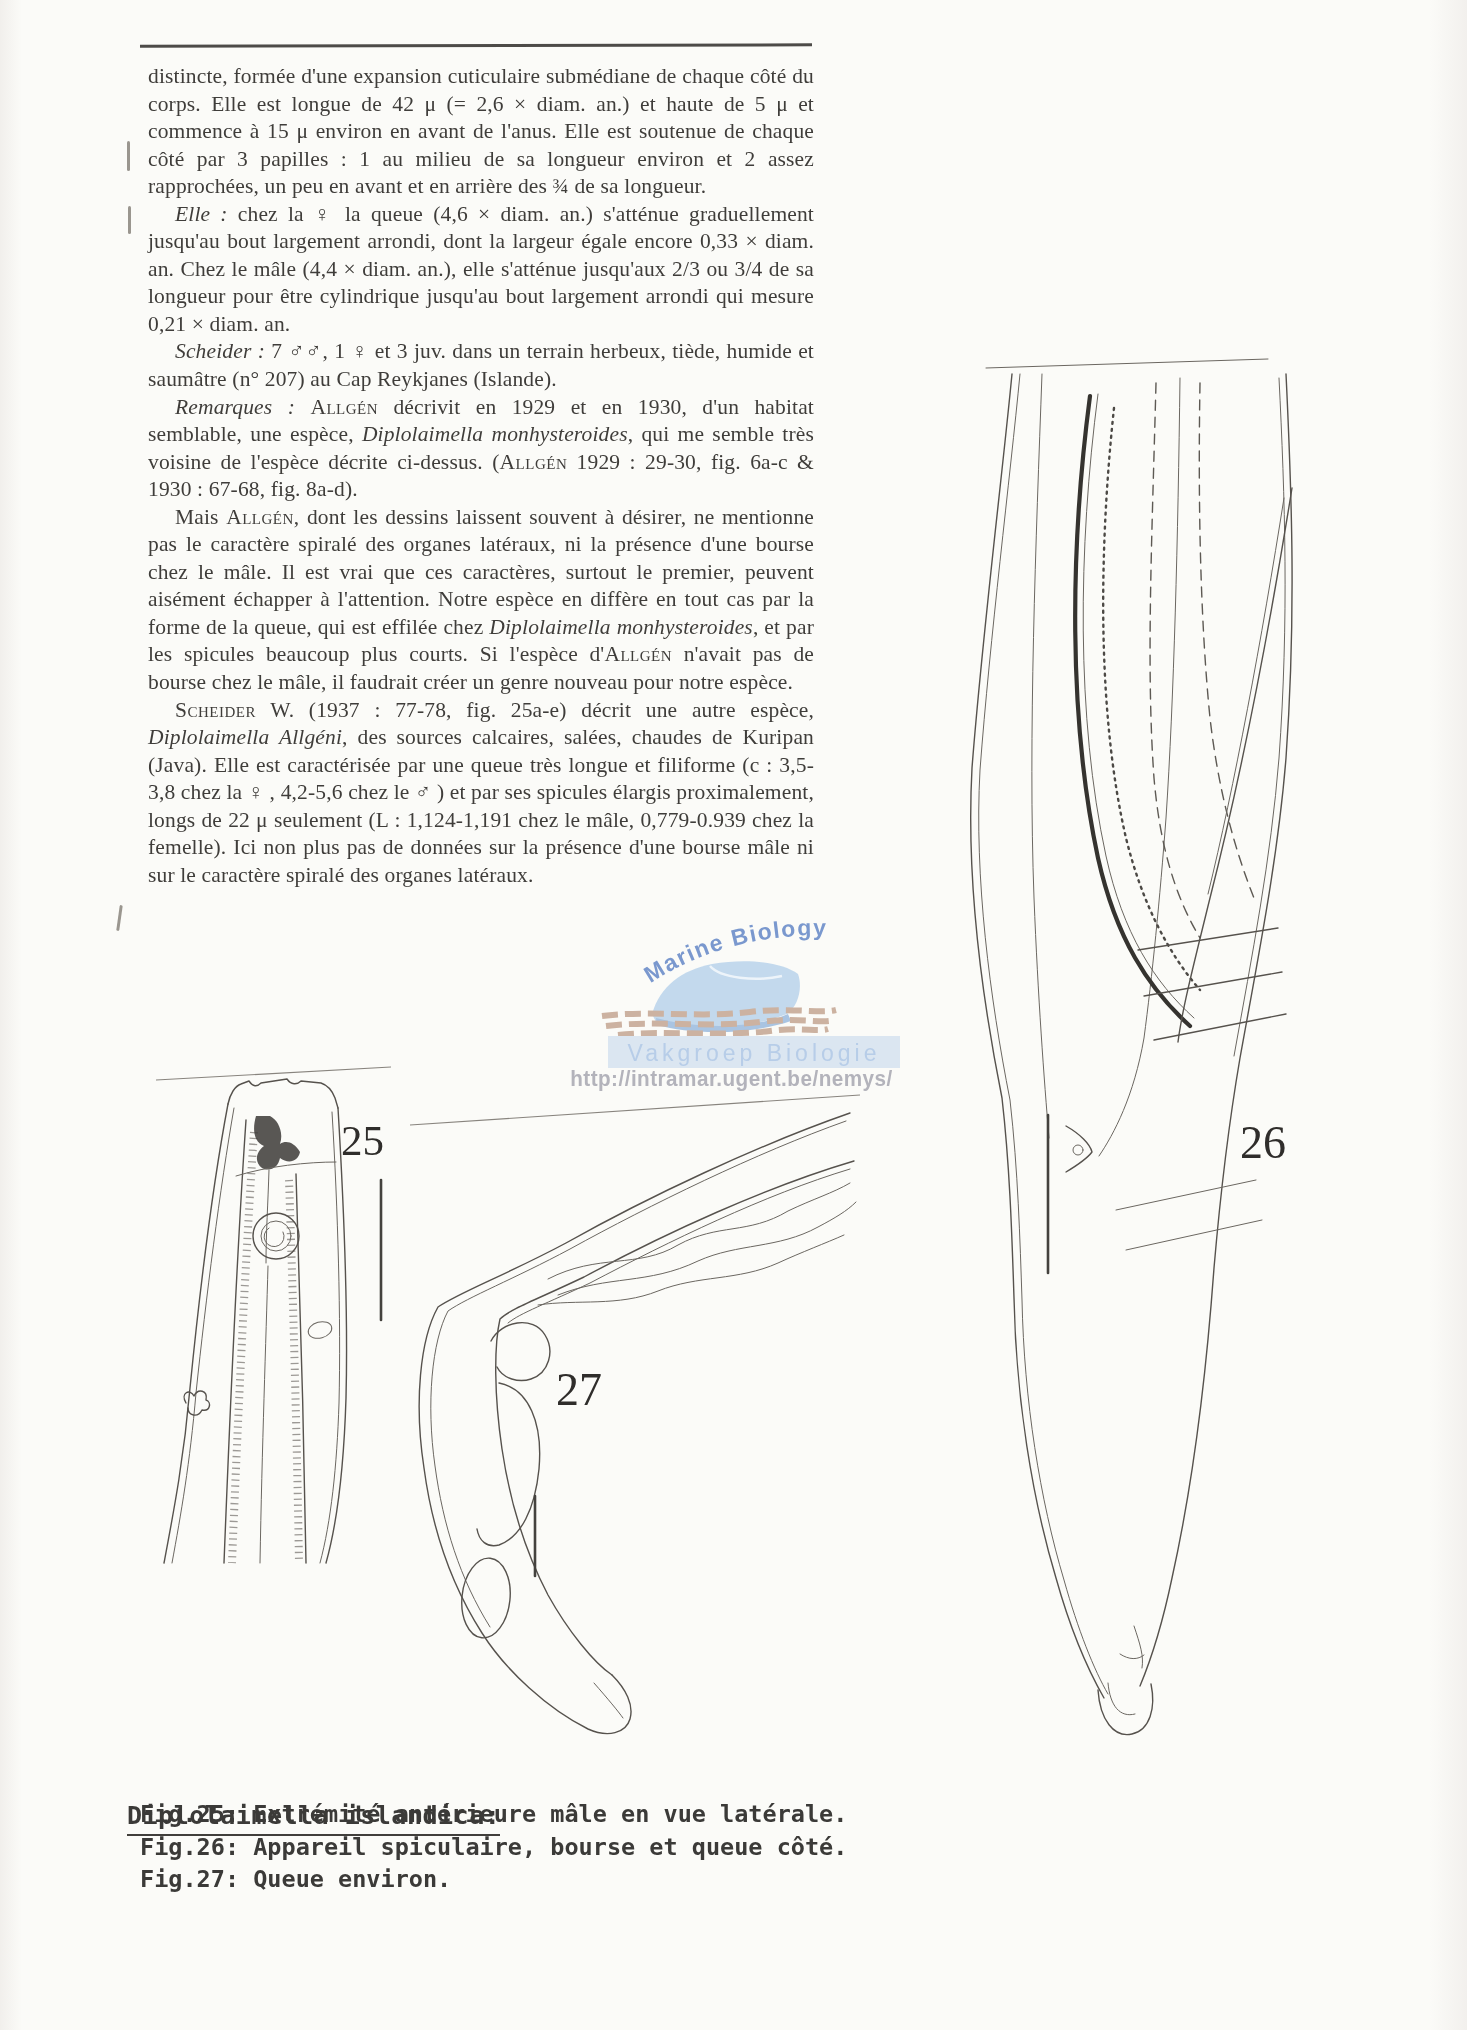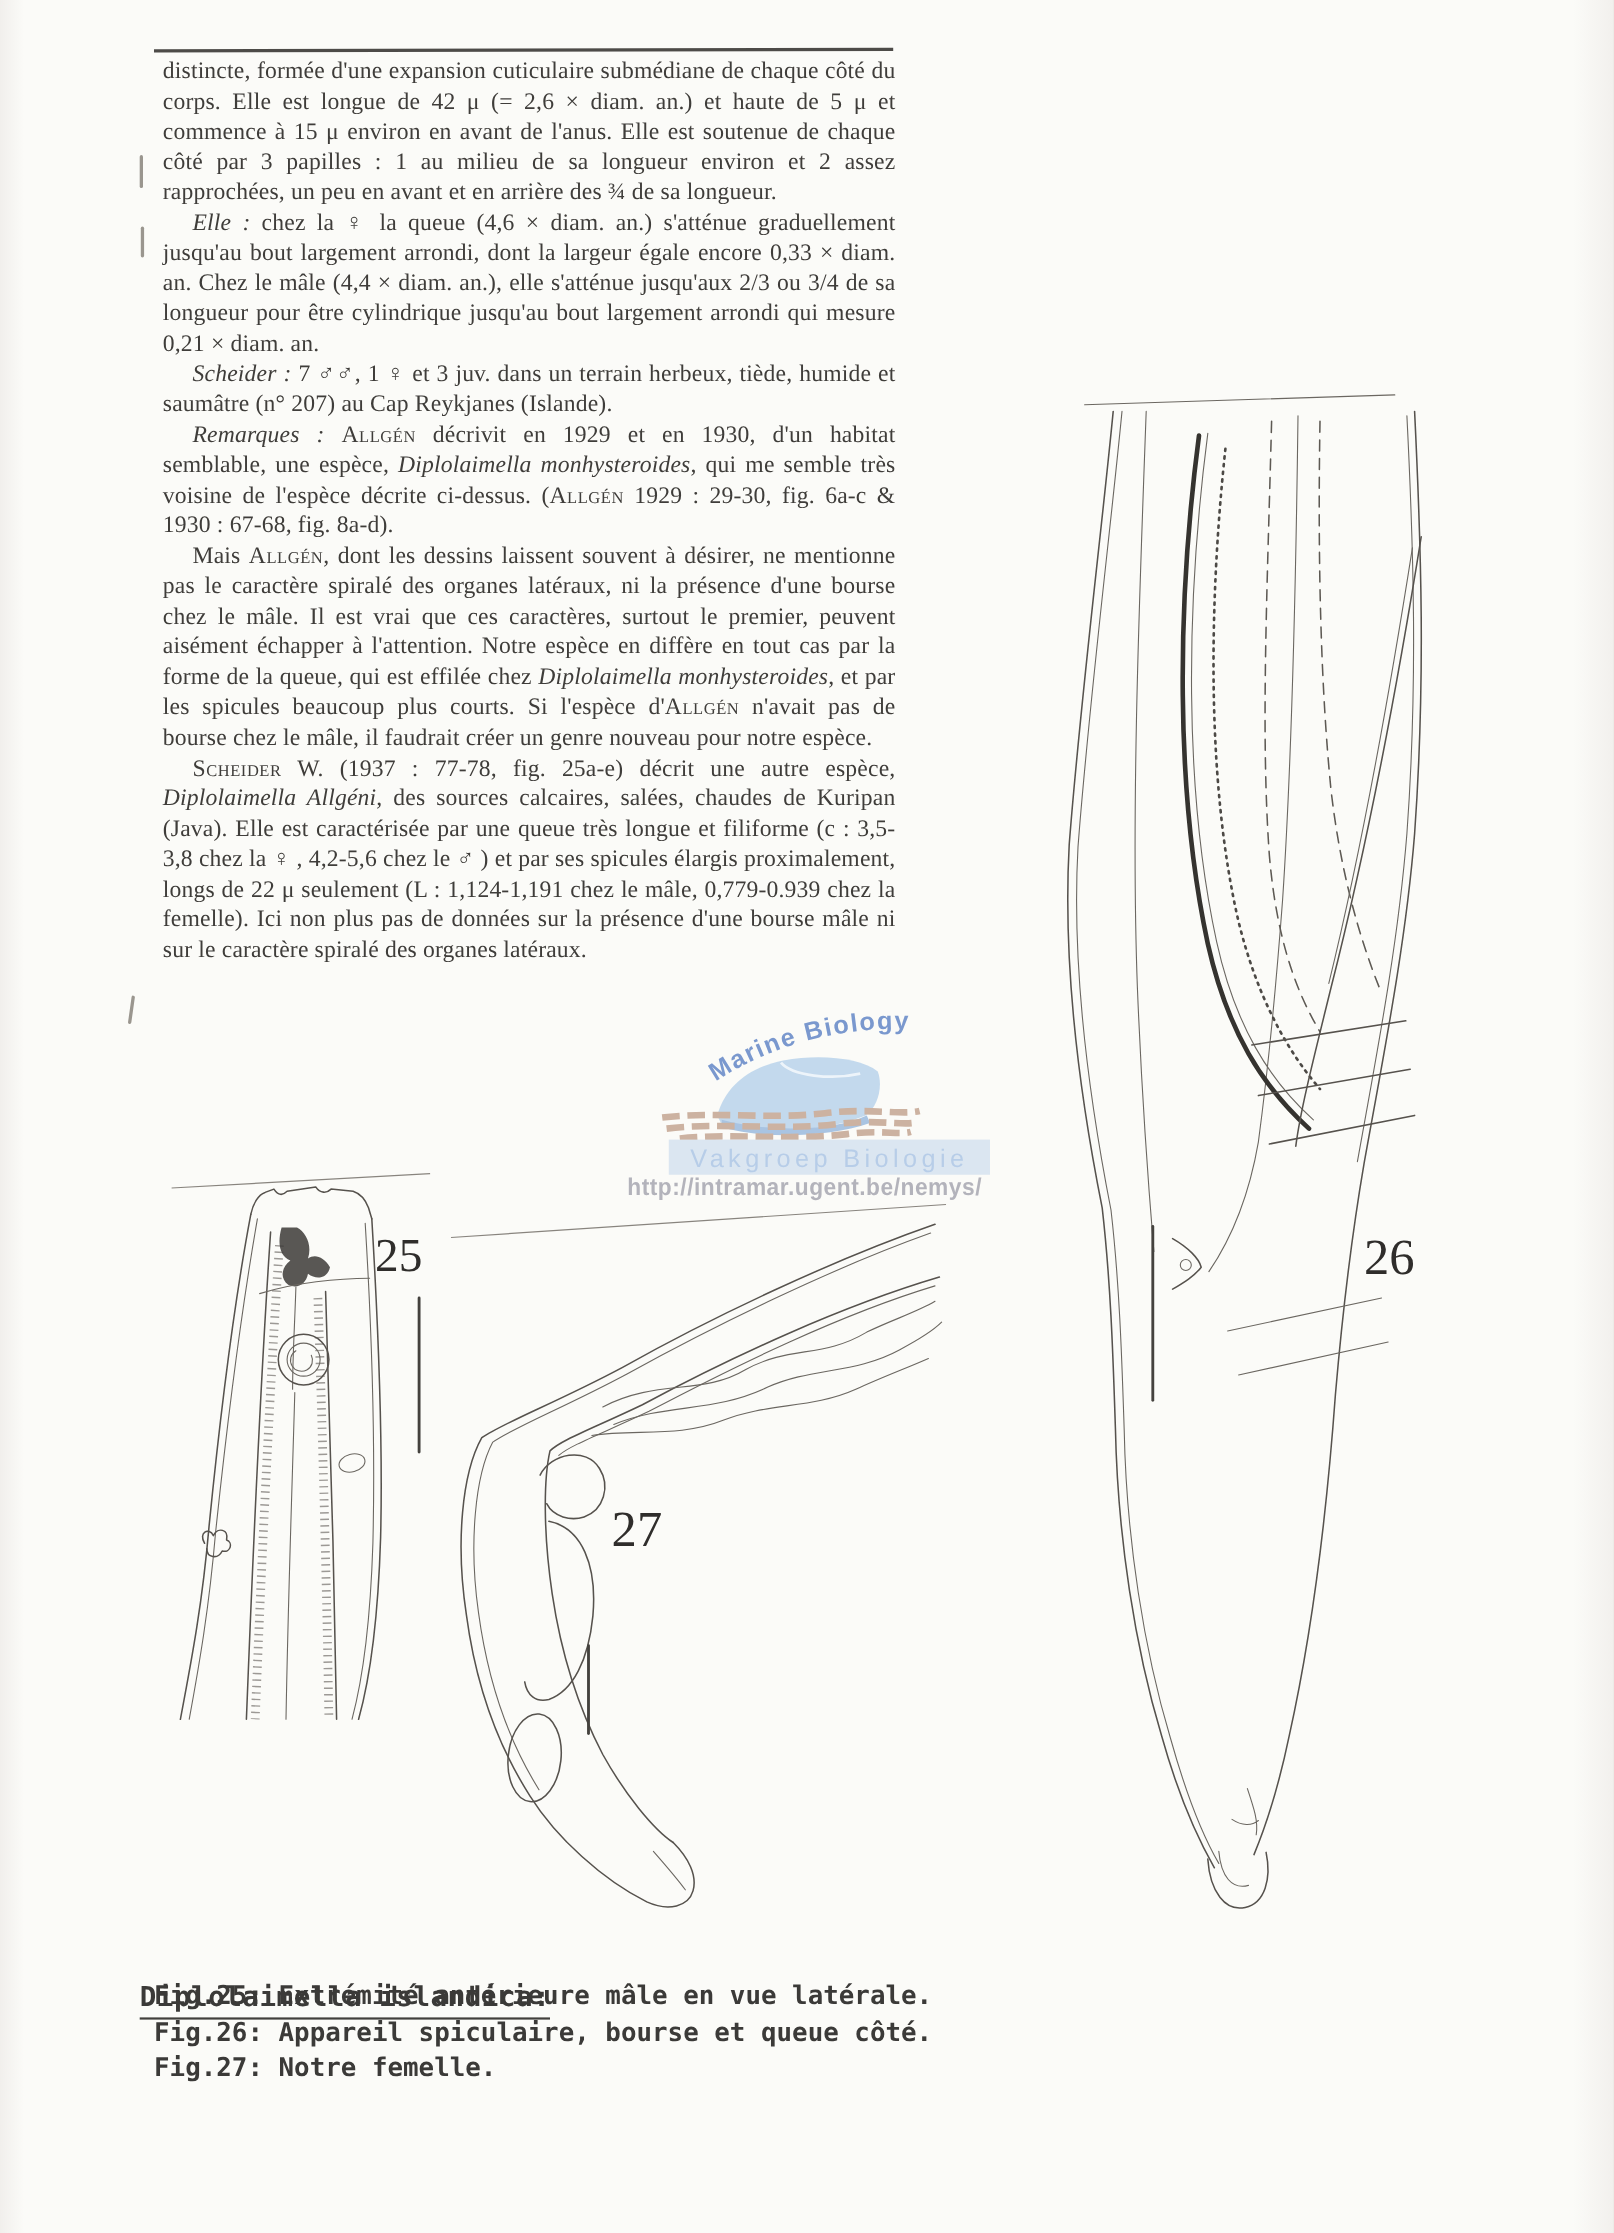--- a/index.html
+++ b/index.html
@@ -7,21 +7,21 @@
     position:relative;width:1467px;height:2030px;margin:0 auto;overflow:hidden;
     background:linear-gradient(90deg,#f1efec 0px,#fbfbf8 22px,#fbfbf8 1430px,#f2f0ed 1467px);
     font-family:"Liberation Serif","DejaVu Serif",serif;color:#3f3d3a;
   }
   .top-rule{position:absolute;left:140px;top:44px;width:672px;height:2.6px;background:#4d4b48;transform:rotate(-.12deg);}
   .margin-mark{position:absolute;width:3px;background:#9a968f;border-radius:2px;}
   .mm1{left:127px;top:141px;height:30px;}
   .mm2{left:128px;top:206px;height:28px;}
   .mm3{left:118px;top:905px;height:26px;transform:rotate(8deg);}
   .body-text{
-    position:absolute;left:148px;top:51px;width:666px;z-index:3;
+    position:absolute;left:148px;top:63px;width:666px;z-index:3;
     font-size:21.5px;line-height:27.55px;text-align:justify;
     letter-spacing:.15px;
   }
   .body-text p{margin:0;}
   .body-text p.indent{text-indent:27px;}
   .seg-i{font-style:italic;}
   .seg-sc{font-variant:small-caps;letter-spacing:.5px;}
   .seg-u{text-underline-offset:4px;text-decoration-thickness:1.5px;}
   
   .watermark{position:absolute;left:560px;top:918px;width:340px;height:180px;z-index:1;}
@@ -187,16 +187,16 @@
     <line class="scalebar" x1="100" y1="777" x2="100" y2="935"></line>
     <text class="fig-label" x="292" y="820" font-size="46">26</text>
   </svg>
 
   <div class="captions">
     <span class="cap-title">Diplolaimella islandica:</span>
   </div>
   <div class="cap-lines">
     <div>Fig.25: Extrémité antérieure mâle en vue latérale.</div>
     <div>Fig.26: Appareil spiculaire, bourse et queue côté.</div>
-    <div>Fig.27: Notre femelle.</div>
+    <div>Fig.27: Queue environ.</div>
   </div>
 
 </div>
 
 </body></html>

